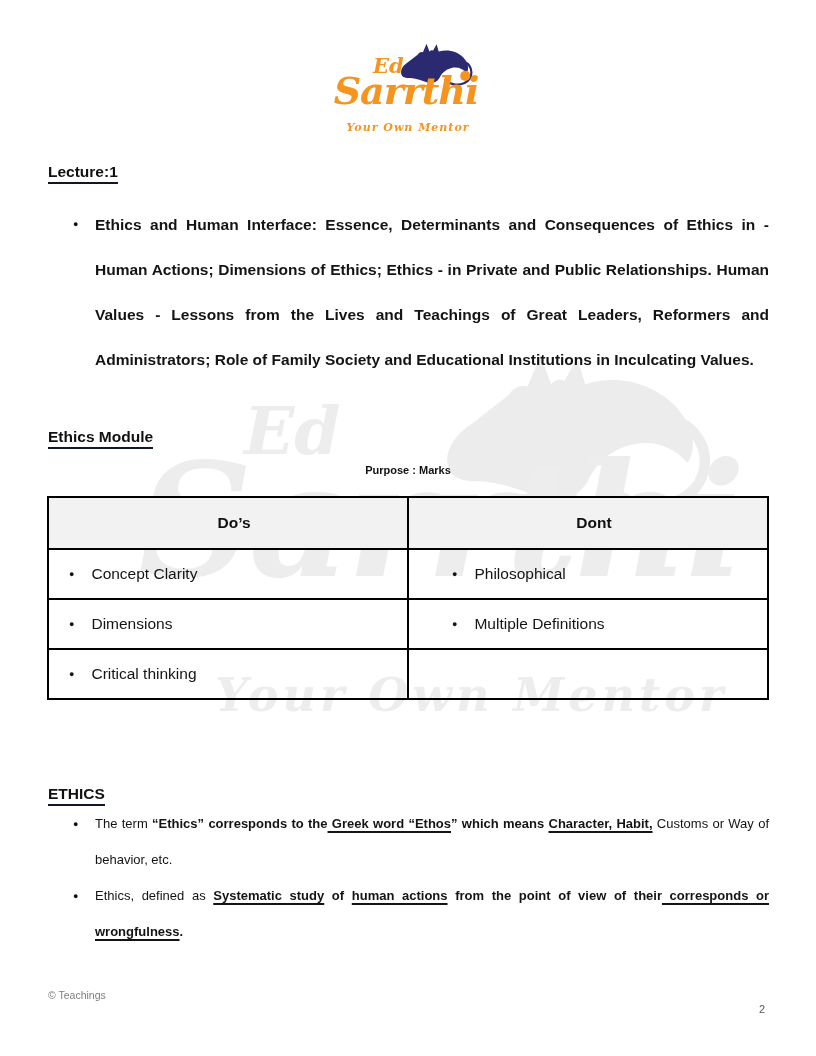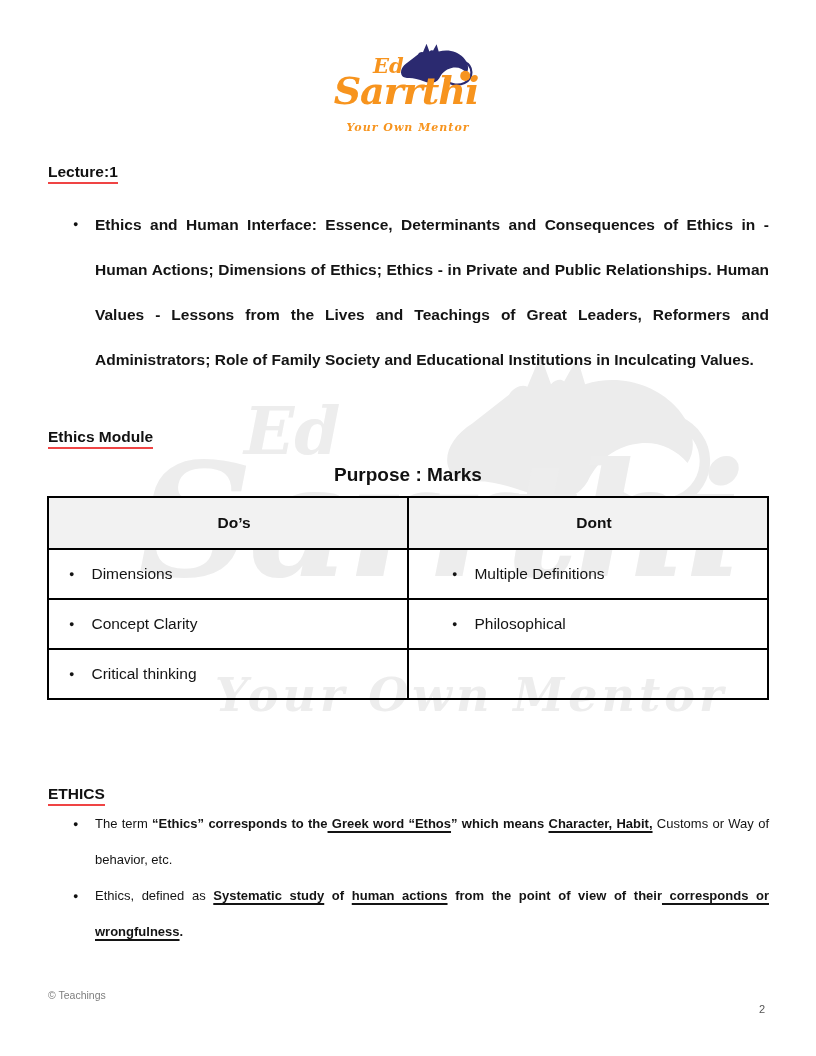--- a/index.html
+++ b/index.html
@@ -52,21 +52,21 @@
   .logo-tagline{
     position:absolute;left:0;right:0;bottom:0;text-align:center;
     font-family:"DejaVu Serif",serif;font-style:italic;font-weight:700;
     font-size:11px;color:var(--orange);letter-spacing:1px;white-space:nowrap;
   }
   
   .content{position:relative;z-index:1;}
   .doc-heading{
     position:absolute;left:48px;
     font-size:15.5px;font-weight:700;color:#111;
-    border-bottom:2px solid #ef4444;padding-bottom:1px;
+    border-bottom:2px solid #0f172a;padding-bottom:1px;
     display:inline-block;
   }
   .h-lecture{top:163px;}
   .h-module{top:428px;}
   .h-ethics{top:785px;}
   .bullet-list{position:absolute;left:48px;width:721px;list-style:none;}
   .bullet-list li{
     position:relative;padding-left:47px;
     text-align:justify;
   }
@@ -75,21 +75,21 @@
     font-size:9px;line-height:inherit;color:#111;
   }
   .lecture-list{top:202px;}
   .lecture-list li{font-size:15.5px;font-weight:700;line-height:45px;}
   .ethics-list{top:806px;}
   .ethics-list li{font-size:13px;line-height:36px;}
   .b{font-weight:700;}
   .u{text-decoration:underline;text-decoration-thickness:2px;text-underline-offset:3px;}
   .purpose-title{
     position:absolute;left:0;right:0;top:464px;text-align:center;
-    font-size:19px;font-weight:700;color:#111;
+    font-size:11px;font-weight:700;color:#111;
   }
   
   .dos-table{
     position:absolute;left:47px;top:496px;width:722px;
     border-collapse:collapse;table-layout:fixed;
     background:transparent;
   }
   .dos-table th,.dos-table td{border:2px solid #000;padding-left:12px;}
   .dos-table th{
     height:52px;background:#f2f2f2;
@@ -154,26 +154,26 @@
 
     <table class="dos-table">
       <thead>
         <tr>
           <th>Do’s</th>
           <th>Dont</th>
         </tr>
       </thead>
       <tbody>
         <tr>
+          <td class="col-left"><span class="cbullet">●</span><span>Concept Clarity</span></td>
+          <td class="col-right"><span class="cbullet">●</span><span>Philosophical</span></td>
+        </tr>
+        <tr>
           <td class="col-left"><span class="cbullet">●</span><span>Dimensions</span></td>
           <td class="col-right"><span class="cbullet">●</span><span>Multiple Definitions</span></td>
-        </tr>
-        <tr>
-          <td class="col-left"><span class="cbullet">●</span><span>Concept Clarity</span></td>
-          <td class="col-right"><span class="cbullet">●</span><span>Philosophical</span></td>
         </tr>
         <tr>
           <td class="col-left"><span class="cbullet">●</span><span>Critical thinking</span></td>
           <td class="col-right"><span></span></td>
         </tr>
       </tbody>
     </table>
 
     <h2 class="doc-heading h-ethics">ETHICS</h2>
 

